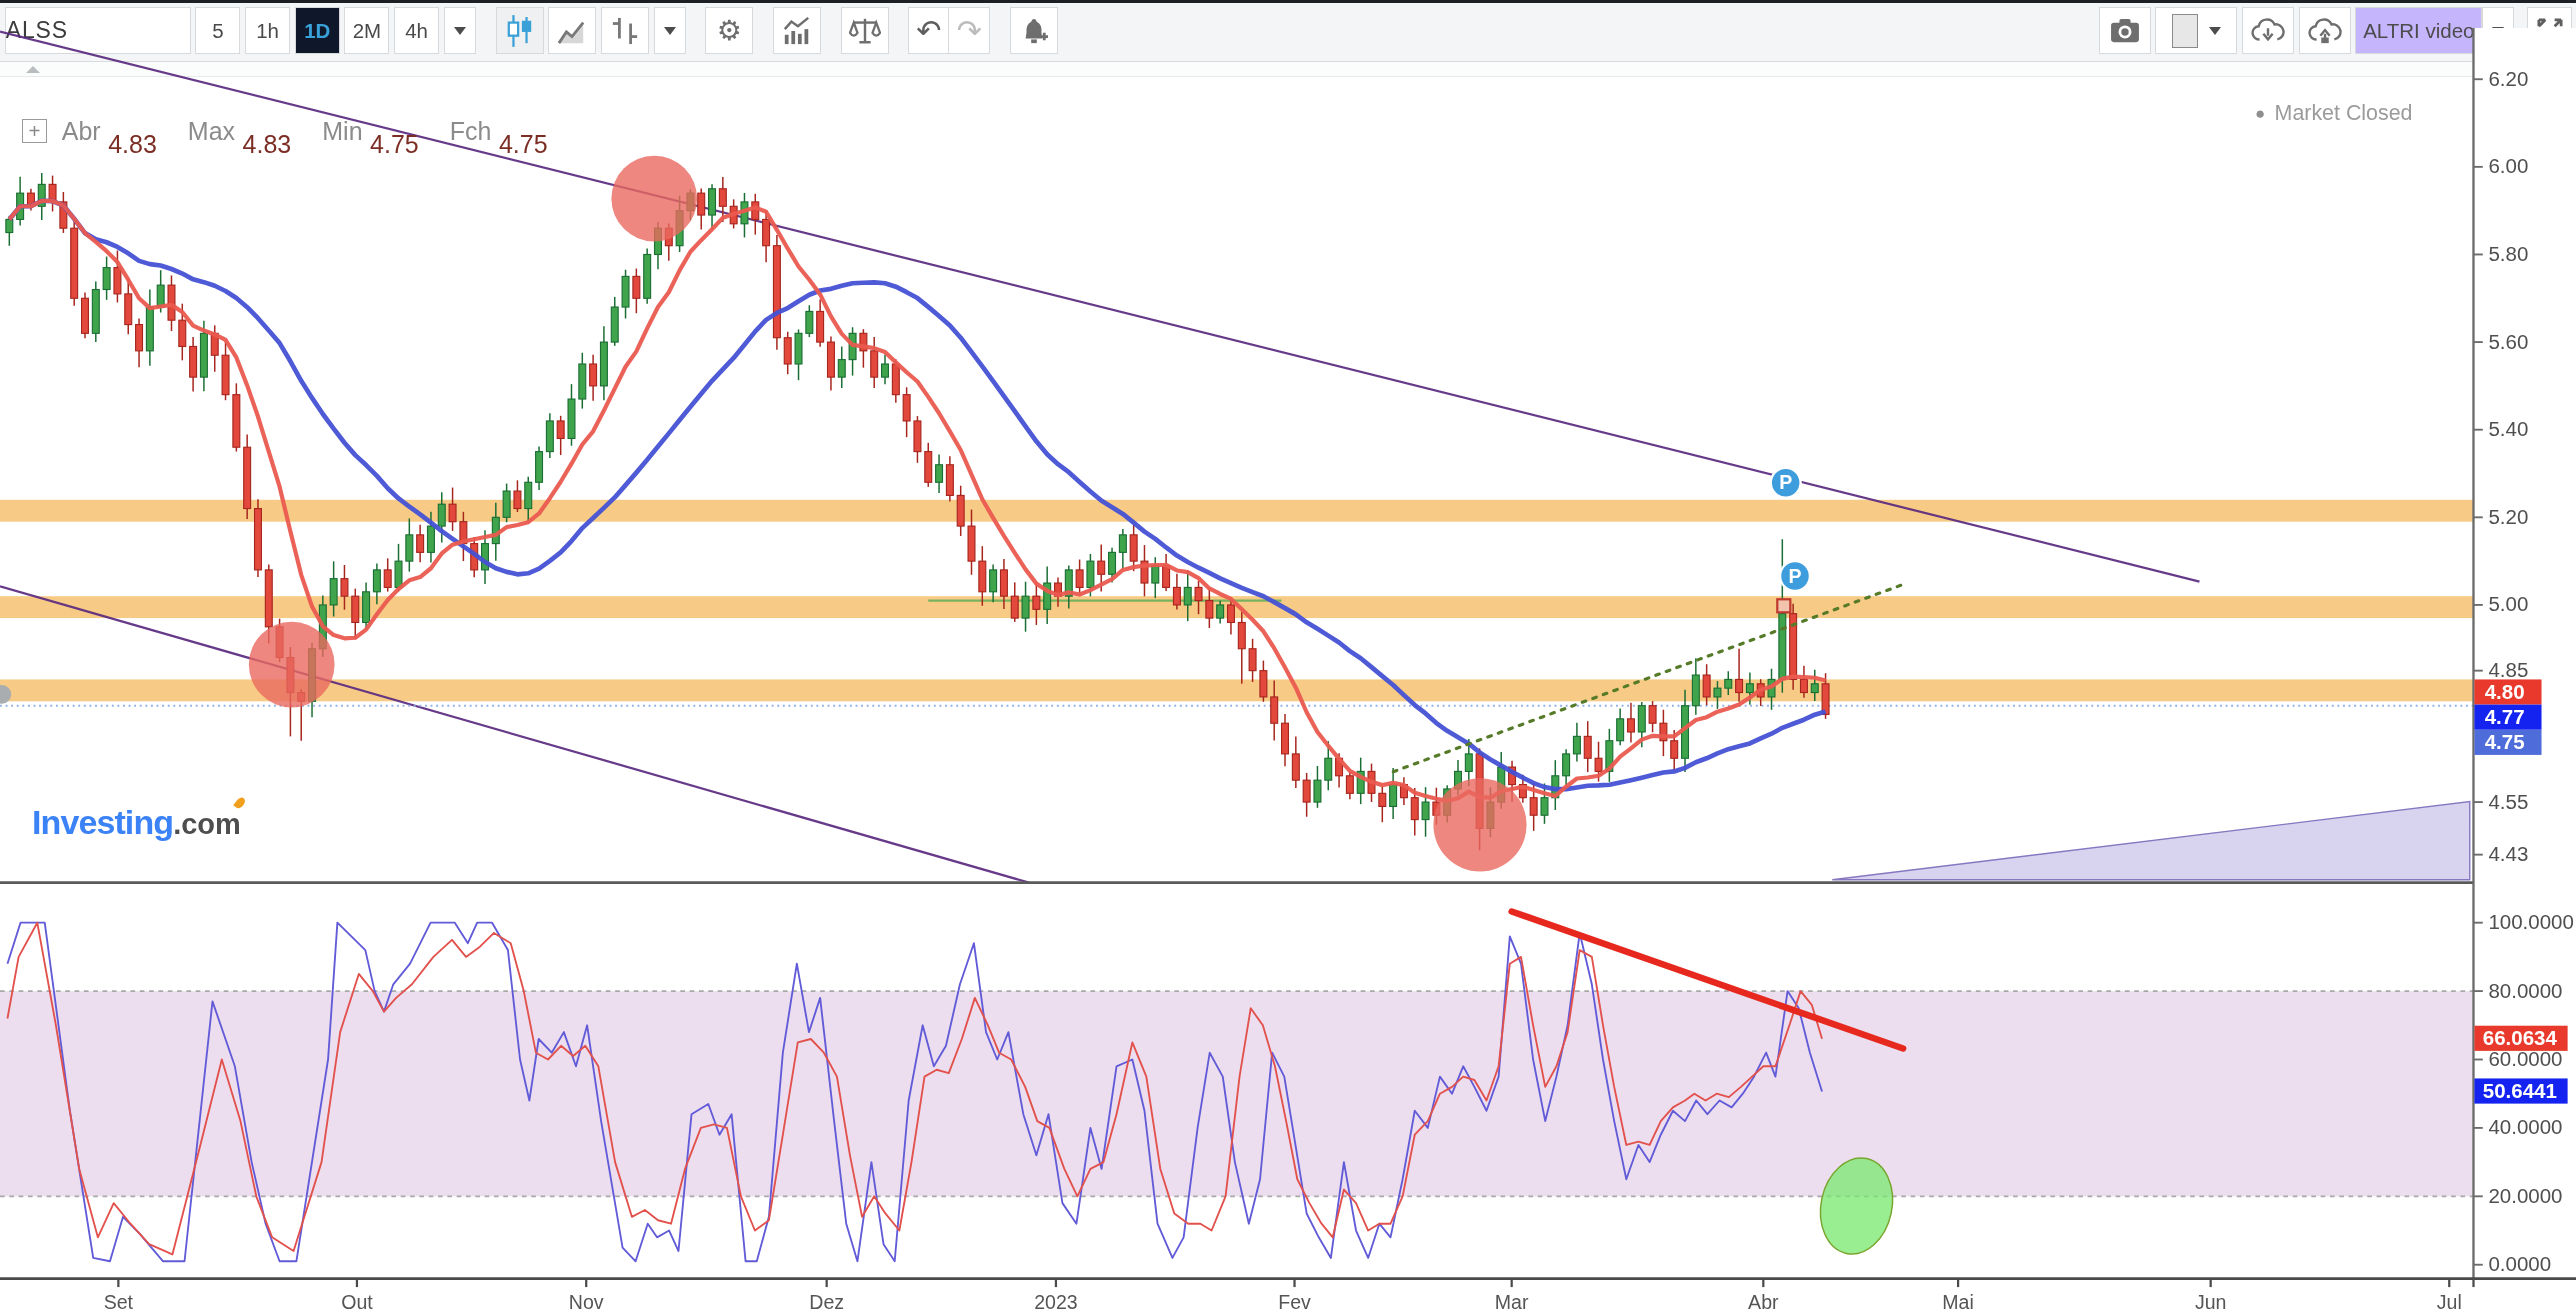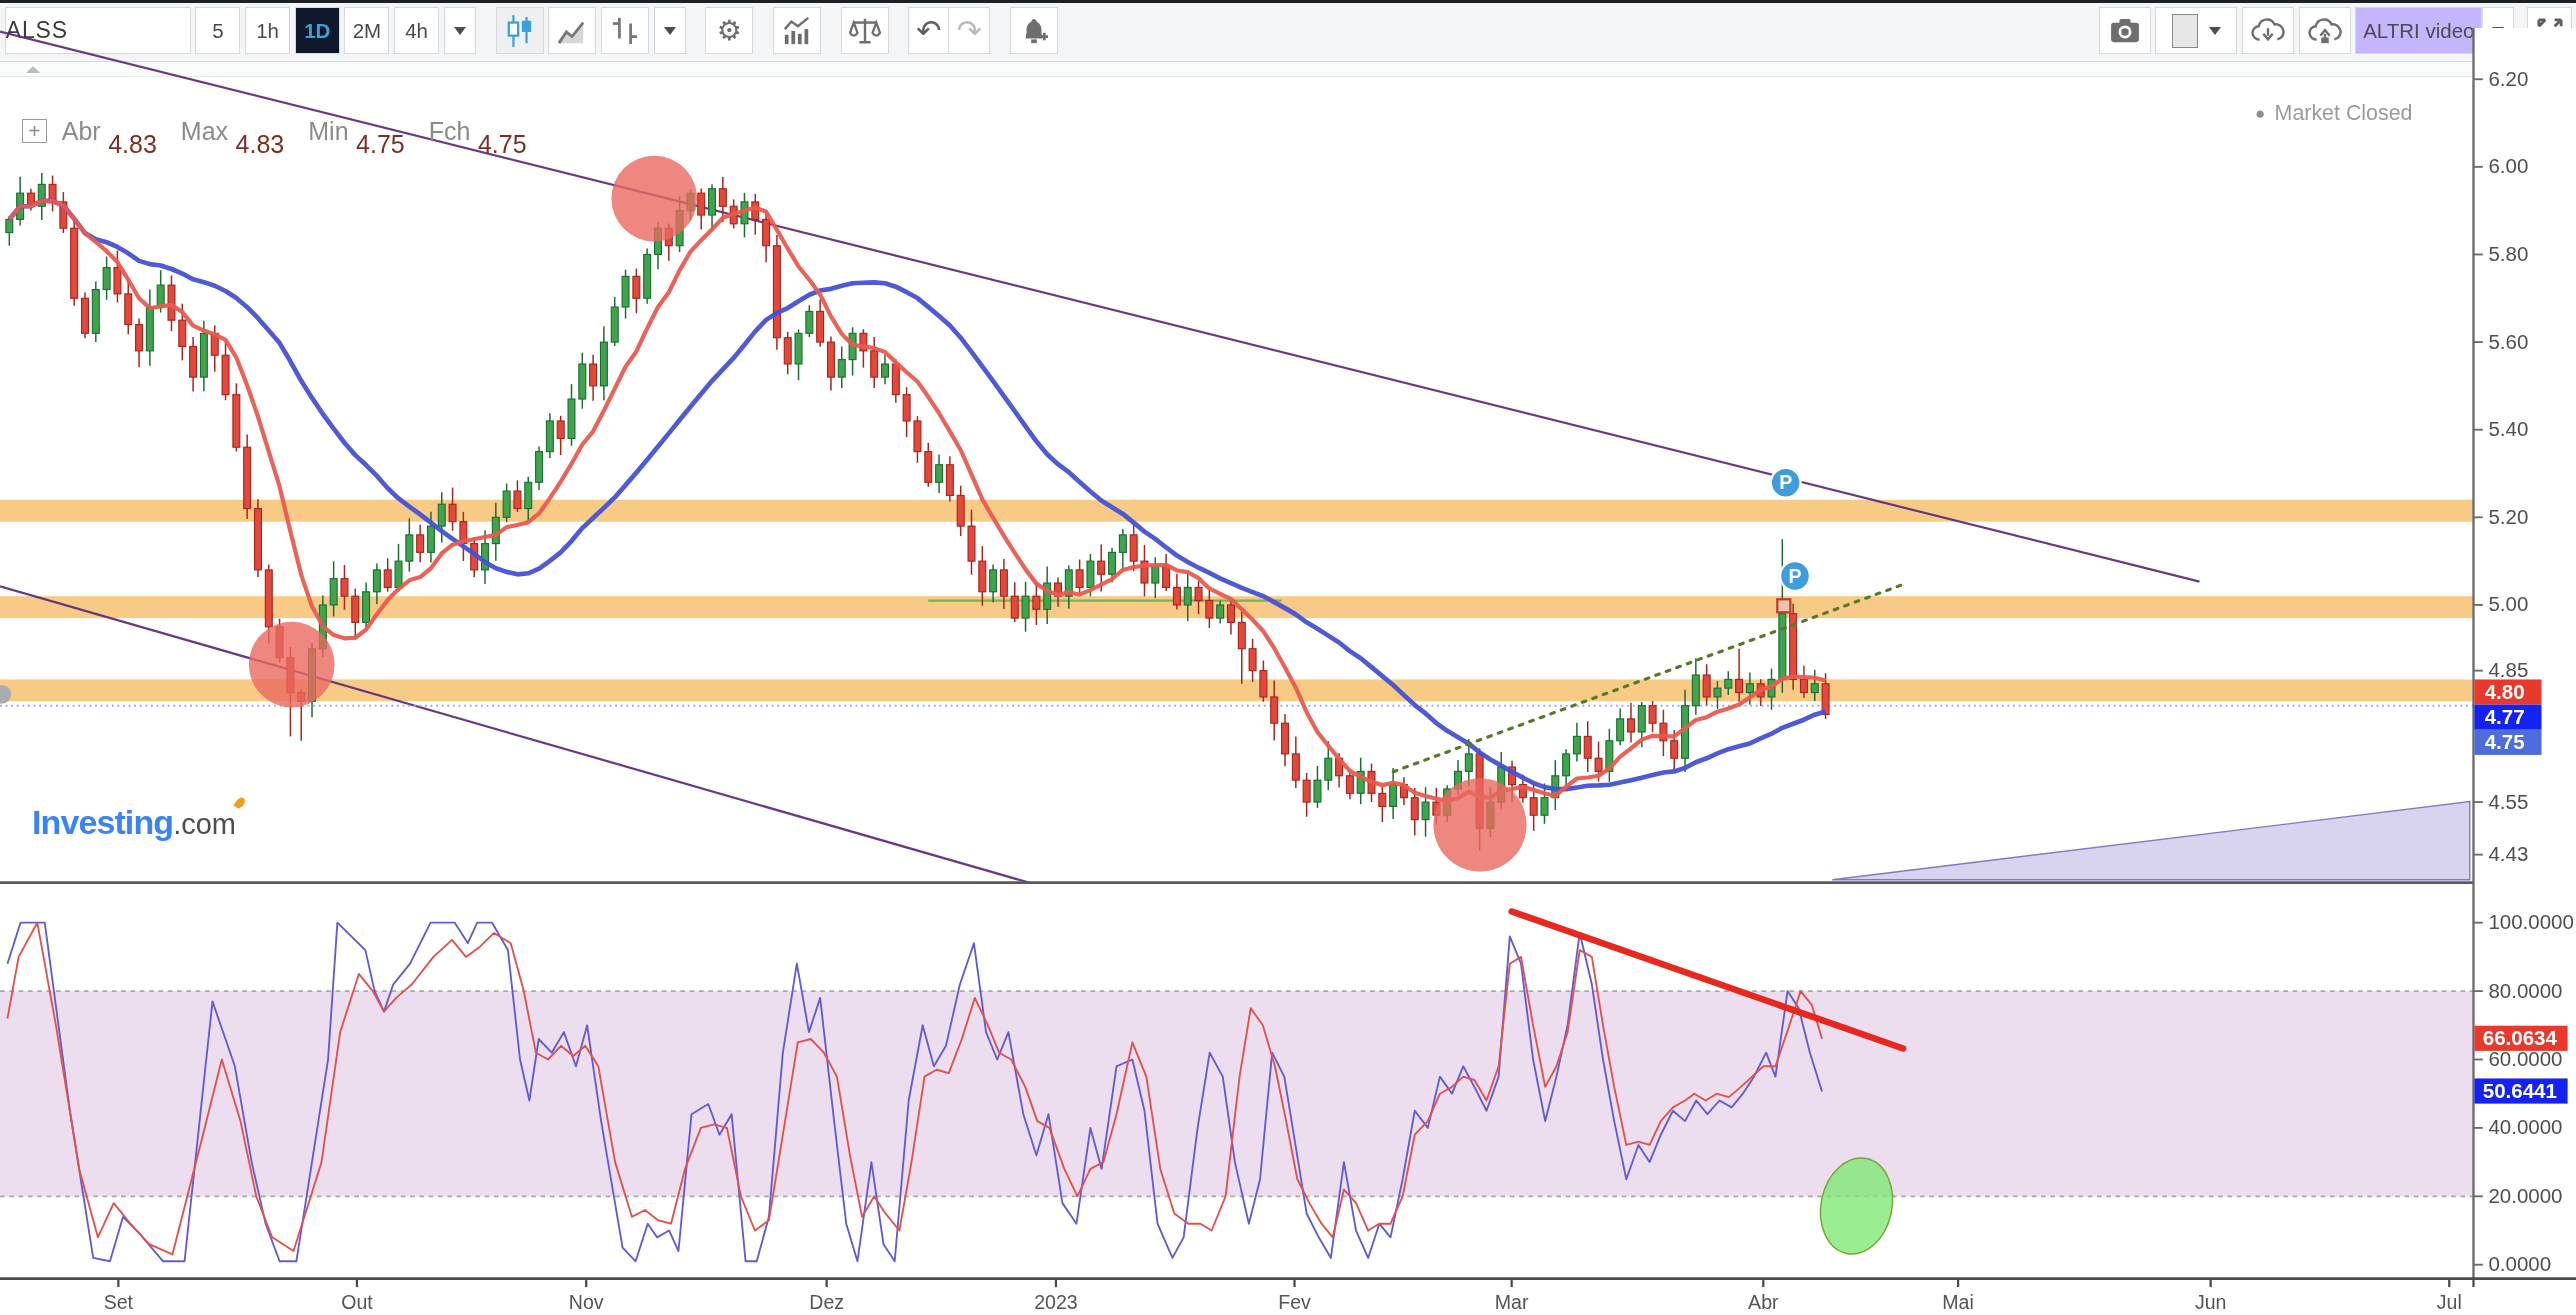--- a/index.html
+++ b/index.html
@@ -28,29 +28,29 @@
   
   #collapse-strip{position:absolute;left:0;top:62px;width:2576px;height:14px;background:#fbfcfc;
                   border-bottom:0.9px solid #e7eaec;}
   #collapse-tri{position:absolute;left:26px;top:3.7px;width:0;height:0;
                 border-left:7.5px solid transparent;border-right:7.5px solid transparent;
                 border-bottom:7.5px solid #b9bdbf;}
   
   #legend{position:absolute;left:22.4px;top:103px;display:flex;align-items:center;font-size:25px;z-index:5;}
   #legend .plusbox{width:22.4px;height:22.4px;border:1.9px solid #9a9a9a;color:#8a8a8a;display:flex;
                    align-items:center;justify-content:center;font-size:20.5px;margin-right:15px;}
-  #legend .lab{color:#8b8b8b;margin-left:24px;}
+  #legend .lab{color:#8b8b8b;margin-left:31px;}
   #legend .val{color:#7c2e24;margin-left:7.5px;margin-top:27px;}
   
   #market-closed{position:absolute;left:2255px;top:101px;width:205px;color:#9b9b9b;font-size:21.4px;
                  display:flex;align-items:center;z-index:5;}
   #market-closed .dot{font-size:17px;margin-right:9.3px;color:#8f8f8f;}
   #watermark{position:absolute;left:32px;top:803px;z-index:4;}
   #watermark .brand{font-weight:800;font-size:34px;color:#3b82f6;letter-spacing:-0.9px;}
-  #watermark .suffix{font-weight:400;font-size:29px;color:#4e4e4e;}
+  #watermark .suffix{font-weight:700;font-size:29px;color:#4e4e4e;}
   #wm-flame{position:absolute;left:204px;top:-5.6px;width:8.4px;height:12px;background:#f0a01d;
             border-radius:50% 50% 50% 0;transform:rotate(38deg);}
   svg#chart{position:absolute;left:0;top:0;z-index:1;}
   svg text{font-family:"Liberation Sans",sans-serif;}
 </style>
 </head>
 <body>
 
 <div id="stage">
   <div id="top-edge"></div>

